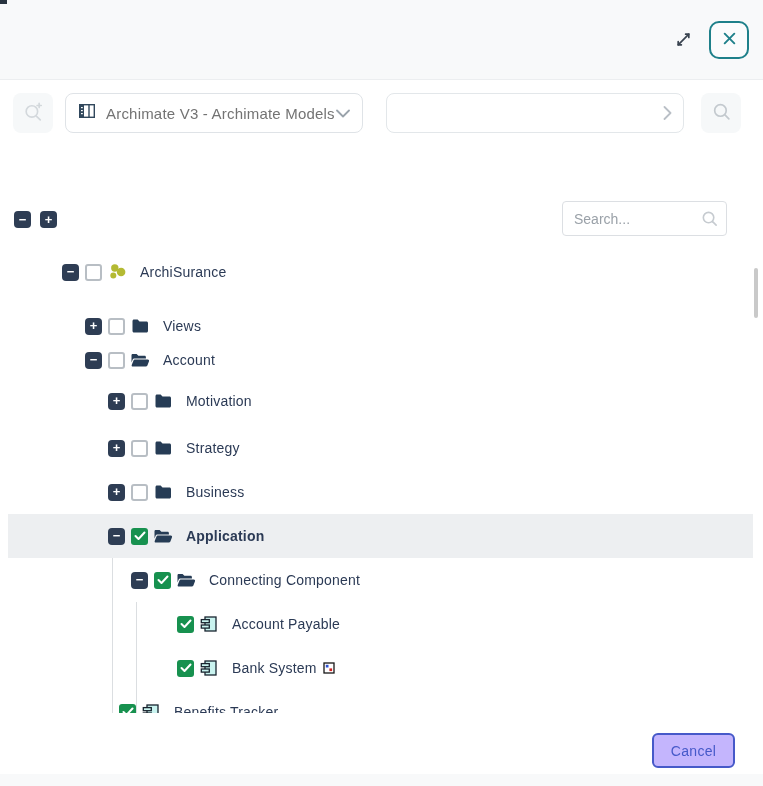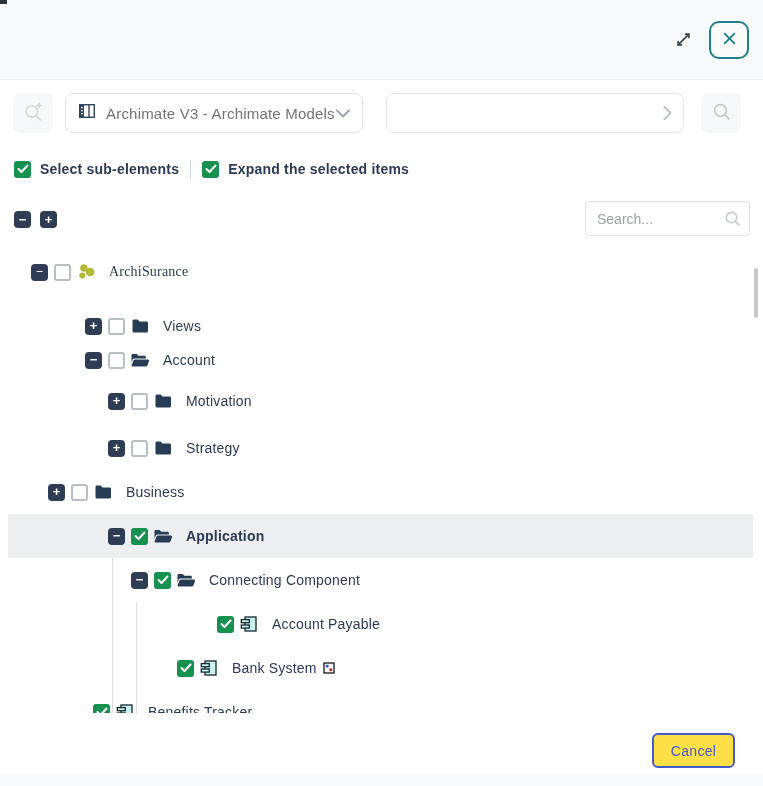--- a/index.html
+++ b/index.html
@@ -35,21 +35,21 @@
   .opt-divider { width:1px; height:18px; background:#cfd4d9; margin:0 11px; }
 
   .checkbox { width:17px; height:17px; border-radius:3px; flex:0 0 17px; display:flex; align-items:center; justify-content:center; }
   .checkbox.checked { background:var(--check-green); }
   .checkbox.unchecked { background:#fff; border:2px solid #b8bec4; }
 
   
   .collapse-btn, .expand-all-btn { position:absolute; top:211px; width:17px; height:17px; border:none; border-radius:4px; background:var(--expander-navy); color:#fff; cursor:pointer; font-size:13px; line-height:15px; font-weight:bold; padding:0; }
   .collapse-btn { left:14px; } .expand-all-btn { left:40px; }
   .collapse-btn::before { content:"\2212"; } .expand-all-btn::before { content:"+"; }
-  .tree-search { position:absolute; left:553px; top:201px; width:197px; height:35px;padding-left:32px; }
+  .tree-search { position:absolute; left:530px; top:201px; width:197px; height:35px;padding-left:32px; }
   .tree-search input { width:100%; height:100%; border:1px solid #dcdfe3; border-radius:4px; padding:0 30px 0 11px; font-size:14px; color:#495057; outline:none; }
   .tree-search input::placeholder { color:#9aa1a8; }
   .tree-search .mag { position:absolute; right:8px; top:8px; color:#c6cbd0; }
 
   
   .tree-viewport { position:absolute; left:0; top:250px; width:763px; height:463px; overflow:hidden; }
   .tree-row { position:absolute; left:0; right:0; height:44px; }
   .tree-row.highlighted::before { content:""; position:absolute; left:8px; right:10px; top:0; bottom:0; background:var(--highlight); }
   .row-inner { position:relative; display:flex; align-items:center; height:100%; }
   .expander { width:17px; height:17px; border-radius:4px; background:var(--expander-navy); color:#fff; flex:0 0 17px; margin-right:6px; text-align:center; font-size:13px; line-height:15px; font-weight:bold; cursor:pointer; }
@@ -65,21 +65,21 @@
 
   
   svg.i-folder path { fill:var(--folder-navy); }
   svg.i-arch circle { fill:var(--olive); }
   svg.i-comp rect { fill:var(--component-fill); stroke:#18242f; stroke-width:1.3; }
   svg.i-ref .bg { fill:#fff; stroke:#161616; stroke-width:1.3; }
   svg.i-ref .b { fill:#2d4fd2; } svg.i-ref .r { fill:#cf2222; }
 
   
   .connect-btn { position:absolute; left:555px; top:733px; width:88px; height:35px; background:var(--connect-blue); color:#fff; border:none; border-radius:6px; font-size:14px; font-weight:bold; letter-spacing:.3px; cursor:pointer; }
-  .cancel-btn { position:absolute; left:652px; top:733px; width:83px; height:35px; background:#fde047; color:var(--cancel-indigo); border:2px solid var(--cancel-indigo); border-radius:6px; font-size:14px; letter-spacing:.3px; cursor:pointer; }
+  .cancel-btn { position:absolute; left:652px; top:733px; width:83px; height:35px; background:#c4b5fd; color:var(--cancel-indigo); border:2px solid var(--cancel-indigo); border-radius:6px; font-size:14px; letter-spacing:.3px; cursor:pointer; }
   .bottom-strip { position:absolute; left:0; top:774px; width:763px; height:12px; background:#f8f9fa; }
 </style>
 </head>
 <body>
 
 <div class="page">
 
   <div class="header">
     <button class="expand-btn">
       <span>
@@ -142,58 +142,39 @@
 
   <button class="tb-btn src">
     <span>
       <svg width="21" height="21" viewBox="0 0 20 20" fill="none" stroke="currentColor" stroke-width="1.6" stroke-linecap="round">
         <circle cx="9" cy="9" r="5.5"></circle>
           <line x1="13.3" y1="13.3" x2="17" y2="17"></line>
       </svg>
     </span>
   </button>
 
-  <div class="options">
-    <div class="opt">
-      <span class="checkbox checked">
-        <svg width="12" height="10" viewBox="0 0 12 10" fill="none" stroke="#fff" stroke-width="2" stroke-linecap="round" stroke-linejoin="round">
-            <polyline points="1.5,5 4.5,8 10.5,1.5"></polyline>
-          </svg>
-      </span>
-      <span class="opt-label">Select sub-elements</span>
-    </div>
-    <div class="opt-divider"></div>
-    <div class="opt">
-      <span class="checkbox checked">
-        <svg width="12" height="10" viewBox="0 0 12 10" fill="none" stroke="#fff" stroke-width="2" stroke-linecap="round" stroke-linejoin="round">
-            <polyline points="1.5,5 4.5,8 10.5,1.5"></polyline>
-          </svg>
-      </span>
-      <span class="opt-label">Expand the selected items</span>
-    </div>
-  </div>
 
   <button class="collapse-btn" title=""></button>
   <button class="expand-all-btn" title=""></button>
   <div class="tree-search">
     <input type="text" placeholder="Search..." style="">
     <span class="mag">
       <svg width="19" height="19" viewBox="0 0 20 20" fill="none" stroke="currentColor" stroke-width="1.7" stroke-linecap="round">
         <circle cx="9" cy="9" r="5.5"></circle>
           <line x1="13.3" y1="13.3" x2="17" y2="17"></line>
       </svg>
     </span>
   </div>
 
   <div class="tree-viewport">
     <div class="guide-line" style="left:112px; top:308px; bottom:0;"></div>
     <div class="guide-line" style="left:136px; top:352px; bottom:0;"></div>
     <div id="tree-rows">
         <div class="tree-row" style="top: 0px;">
-          <div class="row-inner" style="padding-left: 31px; font-family: Liberation Serif, serif;">
+          <div class="row-inner" style="padding-left: 62px;">
             <span class="expander minus"></span>
             <span class="checkbox unchecked"></span>
             <span class="node-icon">
               <svg class="i-arch" width="19" height="18" viewBox="0 0 18 18">
                 <circle cx="6.3" cy="5" r="3.7"></circle>
                 <circle cx="4.8" cy="12.6" r="3"></circle>
                 <circle cx="12.6" cy="9" r="4.3"></circle>
               </svg>
             </span>
             <span class="node-label">ArchiSurance</span>
@@ -242,21 +223,21 @@
             <span class="checkbox unchecked"></span>
             <span class="node-icon">
               <svg class="i-folder" width="18" height="16" viewBox="0 0 18 16">
                 <path d="M1.5 3c0-.8.7-1.5 1.5-1.5h3.6l1.9 2h7c.8 0 1.5.7 1.5 1.5v8c0 .8-.7 1.5-1.5 1.5H3c-.8 0-1.5-.7-1.5-1.5V3z"></path>
               </svg>
             </span>
             <span class="node-label">Strategy</span>
           </div>
         </div>
         <div class="tree-row" style="top: 220px;">
-          <div class="row-inner" style="padding-left: 48px;">
+          <div class="row-inner" style="padding-left: 108px;">
             <span class="expander plus"></span>
             <span class="checkbox unchecked"></span>
             <span class="node-icon">
               <svg class="i-folder" width="18" height="16" viewBox="0 0 18 16">
                 <path d="M1.5 3c0-.8.7-1.5 1.5-1.5h3.6l1.9 2h7c.8 0 1.5.7 1.5 1.5v8c0 .8-.7 1.5-1.5 1.5H3c-.8 0-1.5-.7-1.5-1.5V3z"></path>
               </svg>
             </span>
             <span class="node-label">Business</span>
           </div>
         </div>
@@ -287,21 +268,21 @@
             </span>
             <span class="node-icon">
               <svg class="i-folder" width="20" height="16" viewBox="0 0 20 16">
                 <path d="M1.5 3.2c0-.7.6-1.2 1.2-1.2h3.9l1.8 1.8h6.3c.7 0 1.2.6 1.2 1.2v1.5H4.6c-.9 0-1.7.5-2 1.3l-1.1 2.8V3.2z"></path>
                 <path d="M4.8 7.5h13c.9 0 1.5.9 1.2 1.7l-1.6 4.3c-.3.7-.9 1.1-1.6 1.1H2.9c-.9 0-1.5-.9-1.2-1.7l1.8-4.5c.2-.5.7-.9 1.3-.9z"></path>
               </svg>
             </span>
             <span class="node-label">Connecting Component</span>
           </div>
         </div>
-        <div class="tree-row" style="top: 352px; margin-left: 40px;">
+        <div class="tree-row" style="top: 352px;">
           <div class="row-inner" style="padding-left: 154px;">
             <span class="expander-spacer"></span>
             <span class="checkbox checked">
               <svg width="12" height="10" viewBox="0 0 12 10" fill="none" stroke="#fff" stroke-width="2" stroke-linecap="round" stroke-linejoin="round">
                 <polyline points="1.5,5 4.5,8 10.5,1.5"></polyline>
               </svg>
             </span>
             <span class="node-icon">
               <svg class="i-comp" width="18" height="18" viewBox="0 0 18 18">
                 <rect x="5" y="2" width="11" height="14"></rect>
@@ -331,21 +312,21 @@
             <span class="node-badge">
               <svg class="i-ref" width="12" height="12" viewBox="0 0 12 12">
                 <rect class="bg" x="1" y="1" width="10" height="10"></rect>
                 <rect class="b" x="2.8" y="2.8" width="2.7" height="2.7"></rect>
                 <rect class="r" x="6.4" y="6.4" width="2.7" height="2.7"></rect>
               </svg>
             </span>
           </div>
         </div>
         <div class="tree-row" style="top: 440px;">
-          <div class="row-inner" style="padding-left: 70px;">
+          <div class="row-inner" style="padding-left: 96px;">
             <span class="expander-spacer"></span>
             <span class="checkbox checked">
               <svg width="12" height="10" viewBox="0 0 12 10" fill="none" stroke="#fff" stroke-width="2" stroke-linecap="round" stroke-linejoin="round">
                 <polyline points="1.5,5 4.5,8 10.5,1.5"></polyline>
               </svg>
             </span>
             <span class="node-icon">
               <svg class="i-comp" width="18" height="18" viewBox="0 0 18 18">
                 <rect x="5" y="2" width="11" height="14"></rect>
                 <rect x="1.3" y="4.6" width="8" height="3.1"></rect>

